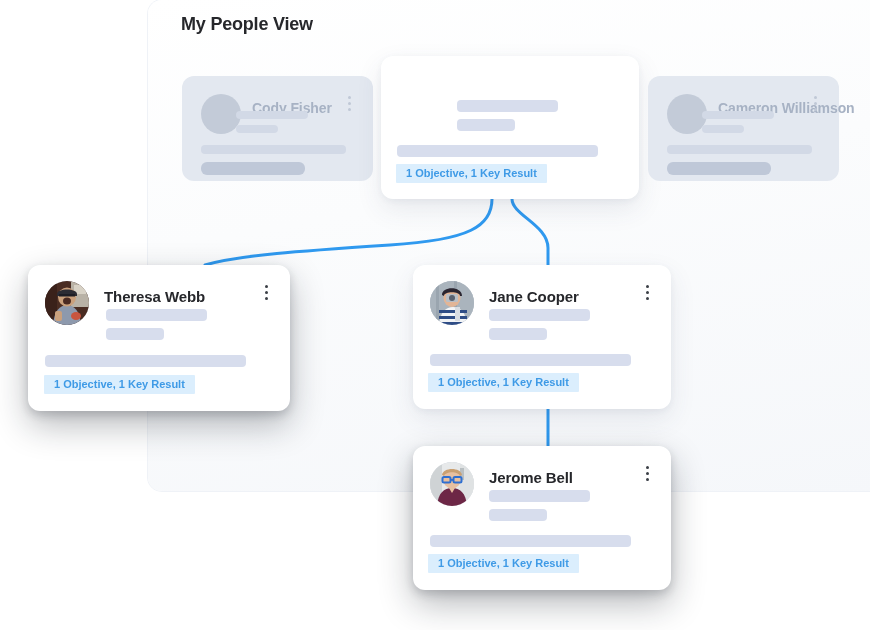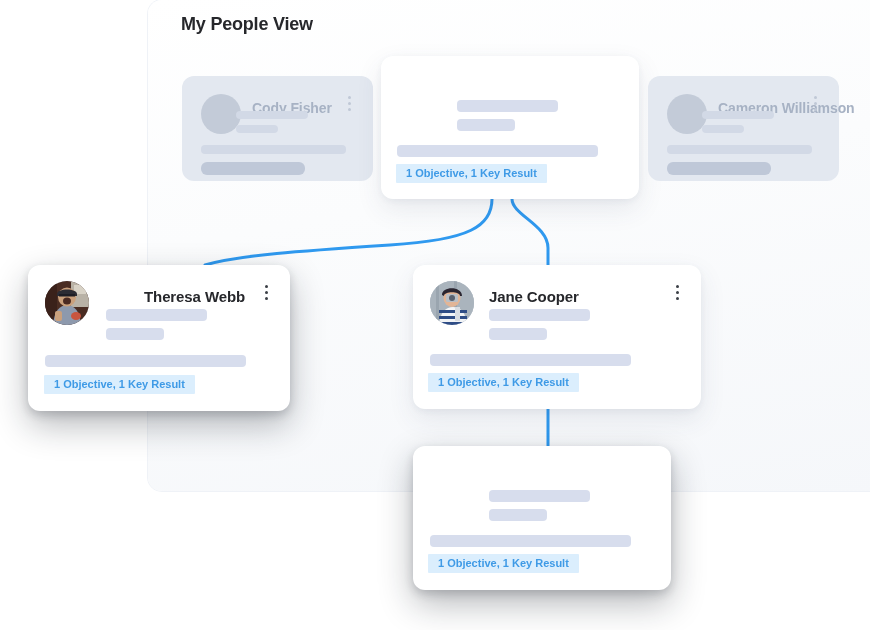--- a/index.html
+++ b/index.html
@@ -142,21 +142,21 @@
     white-space: nowrap;
     padding: 0 10px;
     height: 19px;
   }
 
   
   #card-cody      { left: 182px; top: 76px;  width: 191px; height: 105px; }
   #card-ronald    { left: 381px; top: 56px;  width: 258px; height: 143px; }
   #card-cameron   { left: 648px; top: 76px;  width: 191px; height: 105px; }
   #card-theresa   { left: 28px;  top: 265px; width: 262px; height: 146px; }
-  #card-jane      { left: 413px; top: 265px; width: 288px; height: 144px; text-decoration: underline; }
+  #card-jane      { left: 413px; top: 265px; width: 258px; height: 144px; text-decoration: underline; }
   #card-jerome    { left: 413px; top: 446px; width: 258px; height: 144px; }
 </style>
 </head>
 <body>
 
 <div id="panel">
   <div id="page-title">My People View</div>
 </div>
 
 <svg id="connectors" viewBox="0 0 870 630" xmlns="http://www.w3.org/2000/svg">
@@ -217,21 +217,21 @@
         <rect x="0" y="0" width="12" height="44" fill="#3a211a"></rect>
         <path d="M8 44 C9 30, 15 24, 22 24 C29 24, 35 30, 36 44 Z" fill="#8d99ad"></path>
         <ellipse cx="22" cy="16" rx="9" ry="9.5" fill="#caa07c"></ellipse>
         <path d="M12 13 C12 7, 32 7, 32 13 L32 15 L12 15 Z" fill="#2c2c34"></path>
         <ellipse cx="22" cy="20" rx="4" ry="3.5" fill="#4a2a22"></ellipse>
         <rect x="14" y="13" width="16" height="2.5" fill="#1e1e26"></rect>
         <ellipse cx="31" cy="35" rx="5" ry="4" fill="#c9553f"></ellipse>
         <rect x="10" y="30" width="7" height="10" rx="2" fill="#caa07c"></rect>
       </svg>
     </div>
-    <div class="person-name" style="top:7px;margin-left:40px;">Theresa Webb</div>
+    <div class="person-name" style="top:7px;">Theresa Webb</div>
     <div class="kebab">
       <i></i>
         <i></i>
         <i></i>
     </div>
   </div>
   <div class="bar" style="left:78px;top:44px;width:101px;height:12px;"></div>
   <div class="bar" style="left:78px;top:63px;width:58px;height:12px;"></div>
   <div class="bar" style="left:17px;top:90px;width:201px;height:12px;"></div>
   <div class="badge" style="left:16px;top:110px;">1 Objective, 1 Key Result</div>
@@ -263,17 +263,40 @@
         <i></i>
     </div>
   </div>
   <div class="bar" style="left:76px;top:44px;width:101px;height:12px;"></div>
   <div class="bar" style="left:76px;top:63px;width:58px;height:12px;"></div>
   <div class="bar" style="left:17px;top:89px;width:201px;height:12px;"></div>
   <div class="badge" style="left:15px;top:108px;">1 Objective, 1 Key Result</div>
 </div>
 
 <div class="card deep" id="card-jerome">
+  <div class="card-head">
+    <div class="avatar">
+      <svg width="44" height="44" viewBox="0 0 44 44" xmlns="http://www.w3.org/2000/svg" aria-hidden="true">
+        <rect width="44" height="44" fill="#e7e9ea"></rect>
+        <rect x="0" y="0" width="12" height="44" fill="#cfd3d5"></rect>
+        <rect x="30" y="0" width="14" height="44" fill="#dfe2e3"></rect>
+        <path d="M30 6 L34 6 L34 18 L30 18 Z" fill="#b9bfc2"></path>
+        <path d="M7 44 C8 31, 14 26, 22 26 C30 26, 36 31, 37 44 Z" fill="#6d2746"></path>
+        <ellipse cx="22" cy="17" rx="9" ry="9.5" fill="#e8c0a0"></ellipse>
+        <path d="M12 13 C13 5, 31 5, 32 13 L30 14 C28 9, 16 9, 14 14 Z" fill="#caa072"></path>
+        <rect x="12.5" y="15" width="8" height="5.5" rx="1.5" fill="none" stroke="#2f6fd0" stroke-width="2"></rect>
+        <rect x="23.5" y="15" width="8" height="5.5" rx="1.5" fill="none" stroke="#2f6fd0" stroke-width="2"></rect>
+        <rect x="20.5" y="17" width="3" height="1.8" fill="#2f6fd0"></rect>
+        <path d="M19 26 L22 31 L25 26 Z" fill="#e8c0a0"></path>
+      </svg>
+    </div>
+    <div class="person-name" style="top:7px;">Jerome Bell</div>
+    <div class="kebab">
+      <i></i>
+        <i></i>
+        <i></i>
+    </div>
+  </div>
   <div class="bar" style="left:76px;top:44px;width:101px;height:12px;"></div>
   <div class="bar" style="left:76px;top:63px;width:58px;height:12px;"></div>
   <div class="bar" style="left:17px;top:89px;width:201px;height:12px;"></div>
   <div class="badge" style="left:15px;top:108px;">1 Objective, 1 Key Result</div>
 </div>
 
 </body></html>

